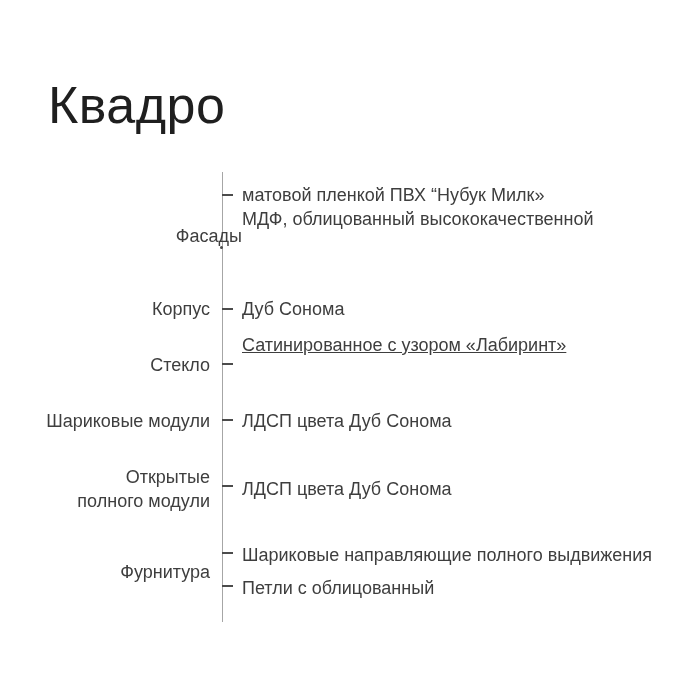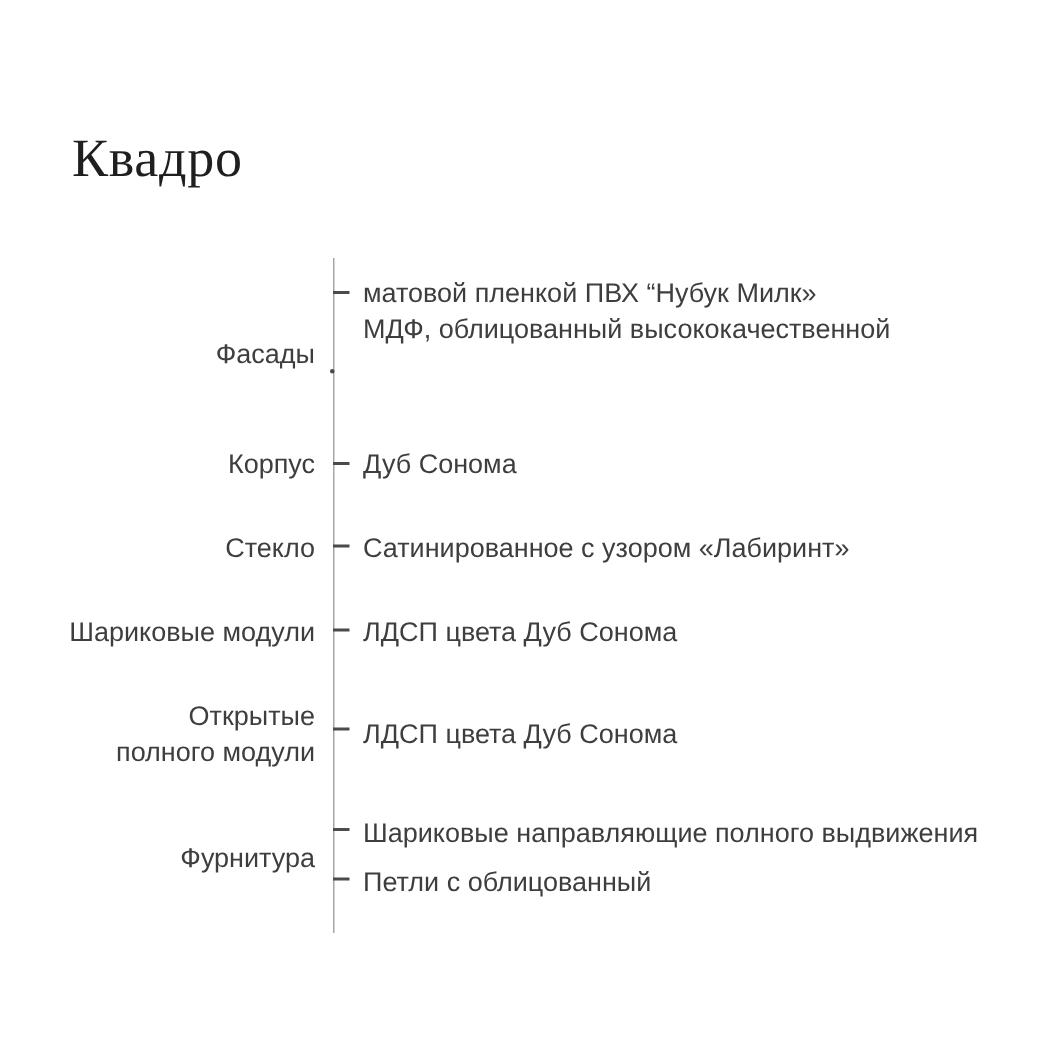--- a/index.html
+++ b/index.html
@@ -16,23 +16,23 @@
     overflow: hidden;
     background: var(--background, #ffffff);
     font-family: "Liberation Sans", sans-serif;
     color: var(--text, #3e3e3e);
   }
   .title {
     position: absolute;
     left: 48px;
     top: 77px;
     margin: 0;
-    font-family: Liberation Serif, serif;
+    font-family: Liberation Sans, sans-serif;
     font-weight: 400;
-    font-size: 36px;
+    font-size: 52px;
     line-height: 56px;
     letter-spacing: 0.5px;
     color: var(--title, #1f1f1f);
     white-space: nowrap;
   }
   .vline {
     position: absolute;
     left: 222px;
     top: 172px;
     width: 1px;
@@ -65,37 +65,37 @@
   .label {
     position: absolute;
     left: 0;
     width: 210px;
     text-align: right;
     font-size: 18px;
     line-height: 24px;
     white-space: nowrap;
   }
   .label span { display: block; }
-  .label.l1 { top: 224px; }
+  .label.l1 { top: 224px; margin-left: 32px; }
   .label.l2 { top: 297px; }
   .label.l3 { top: 353px; }
   .label.l4 { top: 409px; }
   .label.l5 { top: 465px; }
   .label.l6 { top: 560px; }
   .value {
     position: absolute;
     left: 242px;
     font-size: 18px;
     line-height: 24px;
     white-space: nowrap;
   }
   .value span { display: block; }
   .value.v1 { top: 183px; }
   .value.v2 { top: 297px; }
-  .value.v3 { top: 353px; }
+  .value.v3 { top: 333px; text-decoration: underline; }
   .value.v4 { top: 409px; }
   .value.v5 { top: 477px; }
   .value.v6 { top: 543px; }
   .value.v7 { top: 576px; }
 </style>
 </head>
 <body>
 
 <div class="page">
 

